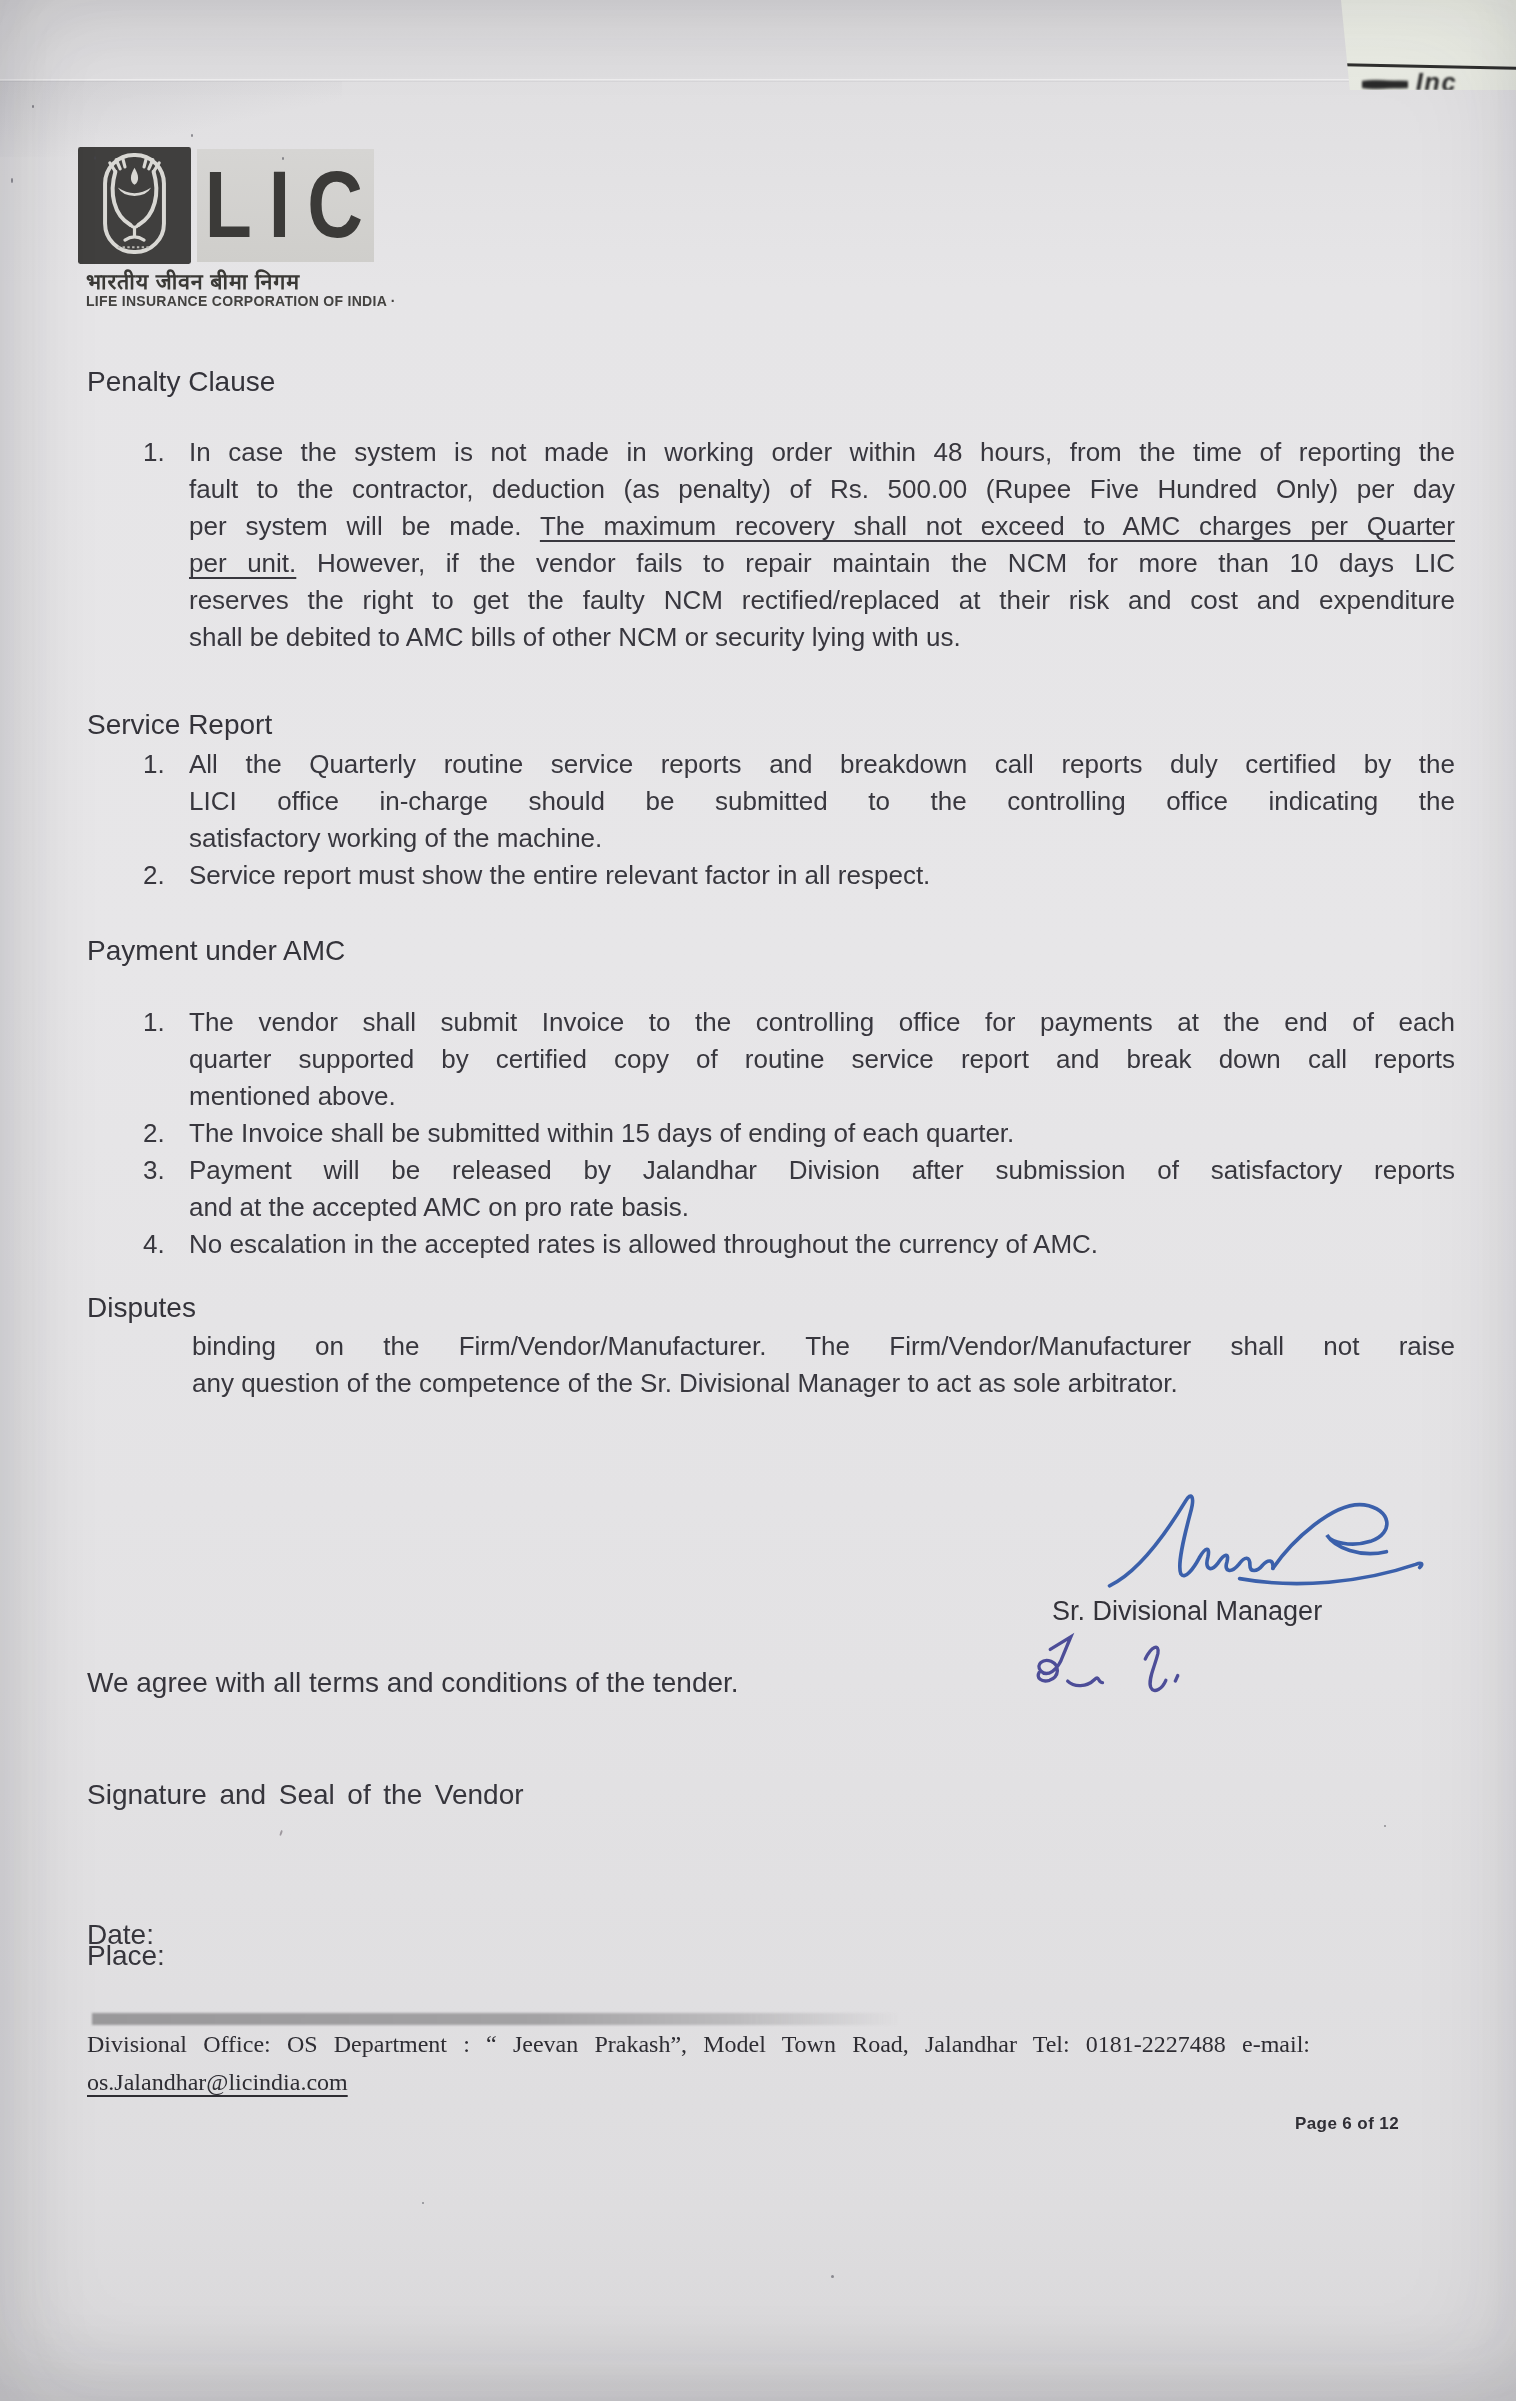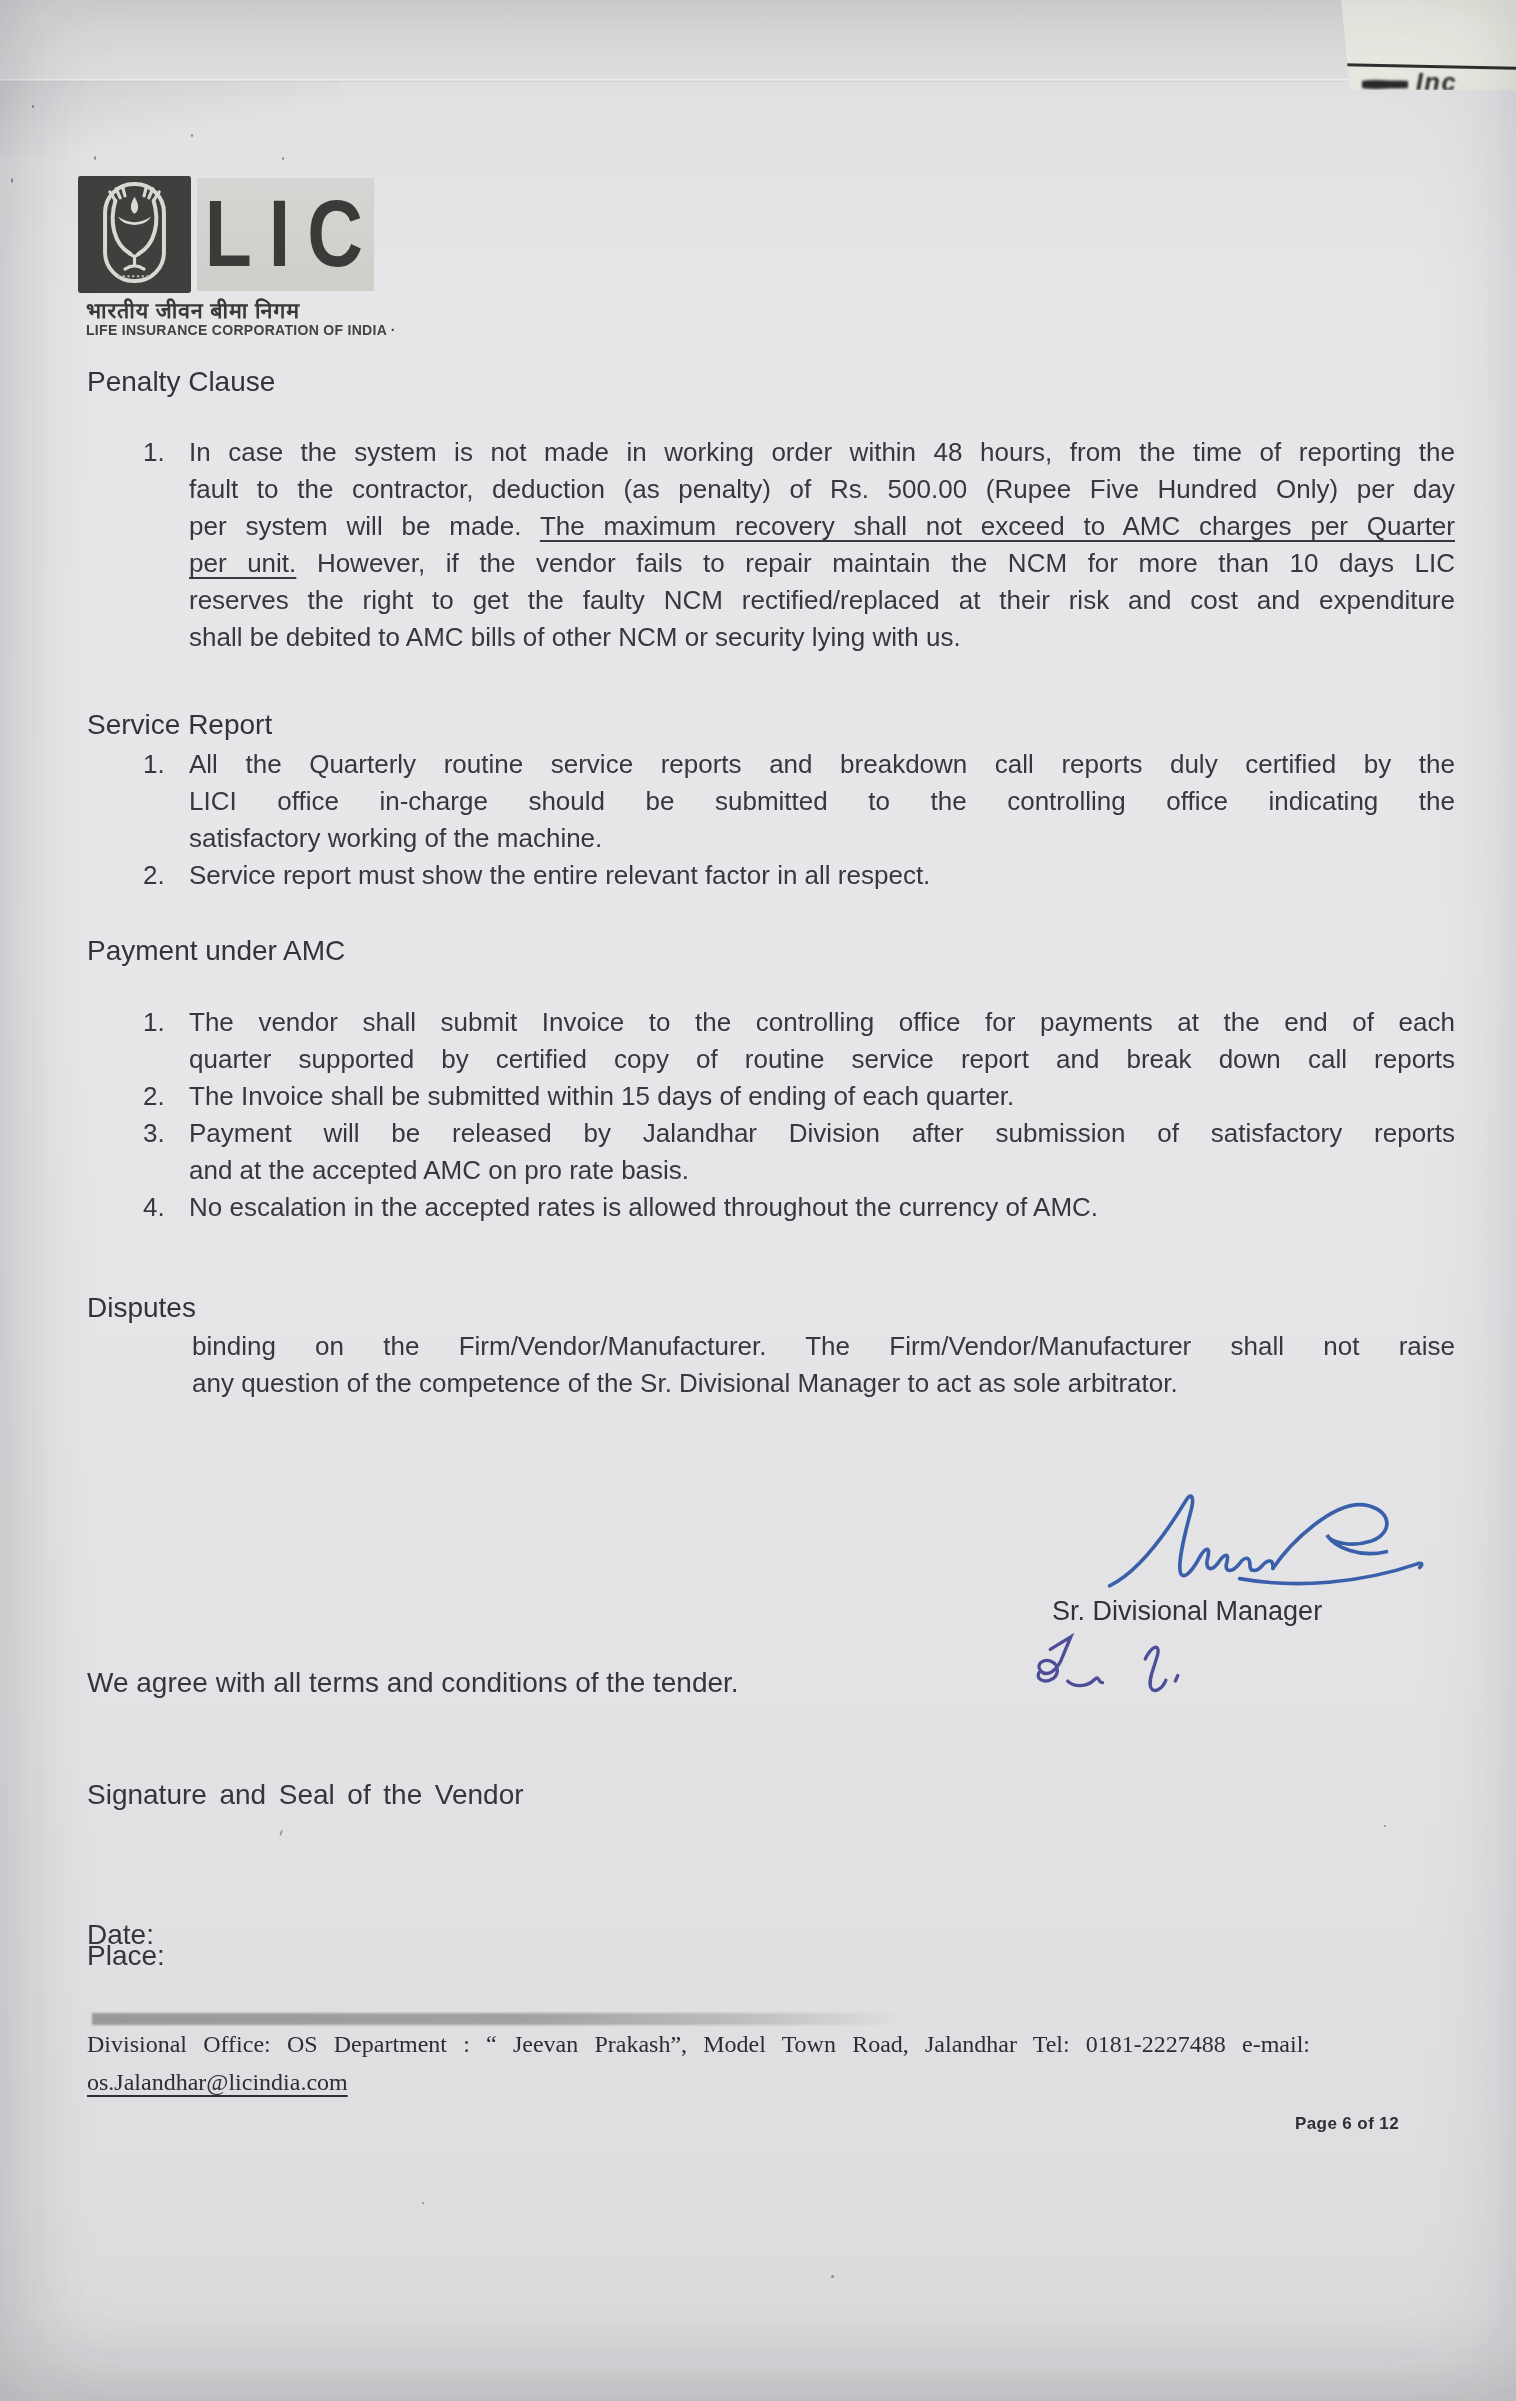--- a/index.html
+++ b/index.html
@@ -30,21 +30,21 @@
     box-shadow:-2.4px 1.6px 4.8px rgba(60,60,60,.25);}
   .corner-rule{position:absolute;left:3.2px;top:65px;width:173px;height:3.2px;background:#2f2f2e;transform:rotate(1.2deg);}
   .corner-text{position:absolute;left:20.7px;top:68px;width:155px;height:21.5px;overflow:hidden;
     font-family:"Liberation Sans",sans-serif;font-weight:700;font-style:italic;font-size:25.5px;color:#2a2a2a;
     filter:blur(1px);letter-spacing:1.6px;}
   .corner-text::before{content:"";display:inline-block;width:46px;height:12.7px;margin-right:8px;
     background:radial-gradient(ellipse at 30% 50%,#2a2a2a 0 38%,transparent 60%),radial-gradient(ellipse at 80% 50%,#2a2a2a 0 30%,transparent 55%);}
   
   .content{position:absolute;inset:0;filter:blur(0.3px);}
   
-  .logo{position:absolute;left:78px;top:176px;width:318px;height:167px;}
+  .logo{position:absolute;left:78px;top:147px;width:318px;height:167px;}
   .emblem{position:absolute;left:0;top:0;width:113px;height:117px;}
   .lic-panel{position:absolute;left:119px;top:1.6px;width:177px;height:113px;
     background:linear-gradient(180deg,#d6d5d3,#cfcecb);
     display:flex;align-items:center;justify-content:center;}
   .lic-letters{font-size:94px;font-weight:700;color:#3b3a38;letter-spacing:20.7px;
     transform:scaleX(.82);transform-origin:center;padding-left:16px;line-height:1;}
   .hindi-line{position:absolute;left:8px;top:119px;width:310px;font-weight:700;font-size:21.5px;color:#3a3936;
     letter-spacing:0.8px;white-space:nowrap;}
   .eng-line{position:absolute;left:8px;top:146px;width:334px;font-weight:700;font-size:14px;color:#434240;
     letter-spacing:0.3px;white-space:nowrap;}
@@ -148,20 +148,21 @@
       </div>
     </div>
 
     <div class="h" style="top:935px">Payment under AMC</div>
     <div class="list" style="top:1004px;width:1312px">
       <div class="item">
         <div class="num">1.</div>
         <div class="lines">
           <div class="line j">The vendor shall submit Invoice to the controlling office for payments at the end of each</div>
           <div class="line j">quarter supported by certified copy of routine service report and break down call reports</div>
+          <div class="line">mentioned above.</div>
         </div>
       </div>
       <div class="item">
         <div class="num">2.</div>
         <div class="lines">
           <div class="line">The Invoice shall be submitted within 15 days of ending of each quarter.</div>
         </div>
       </div>
       <div class="item">
         <div class="num">3.</div>

